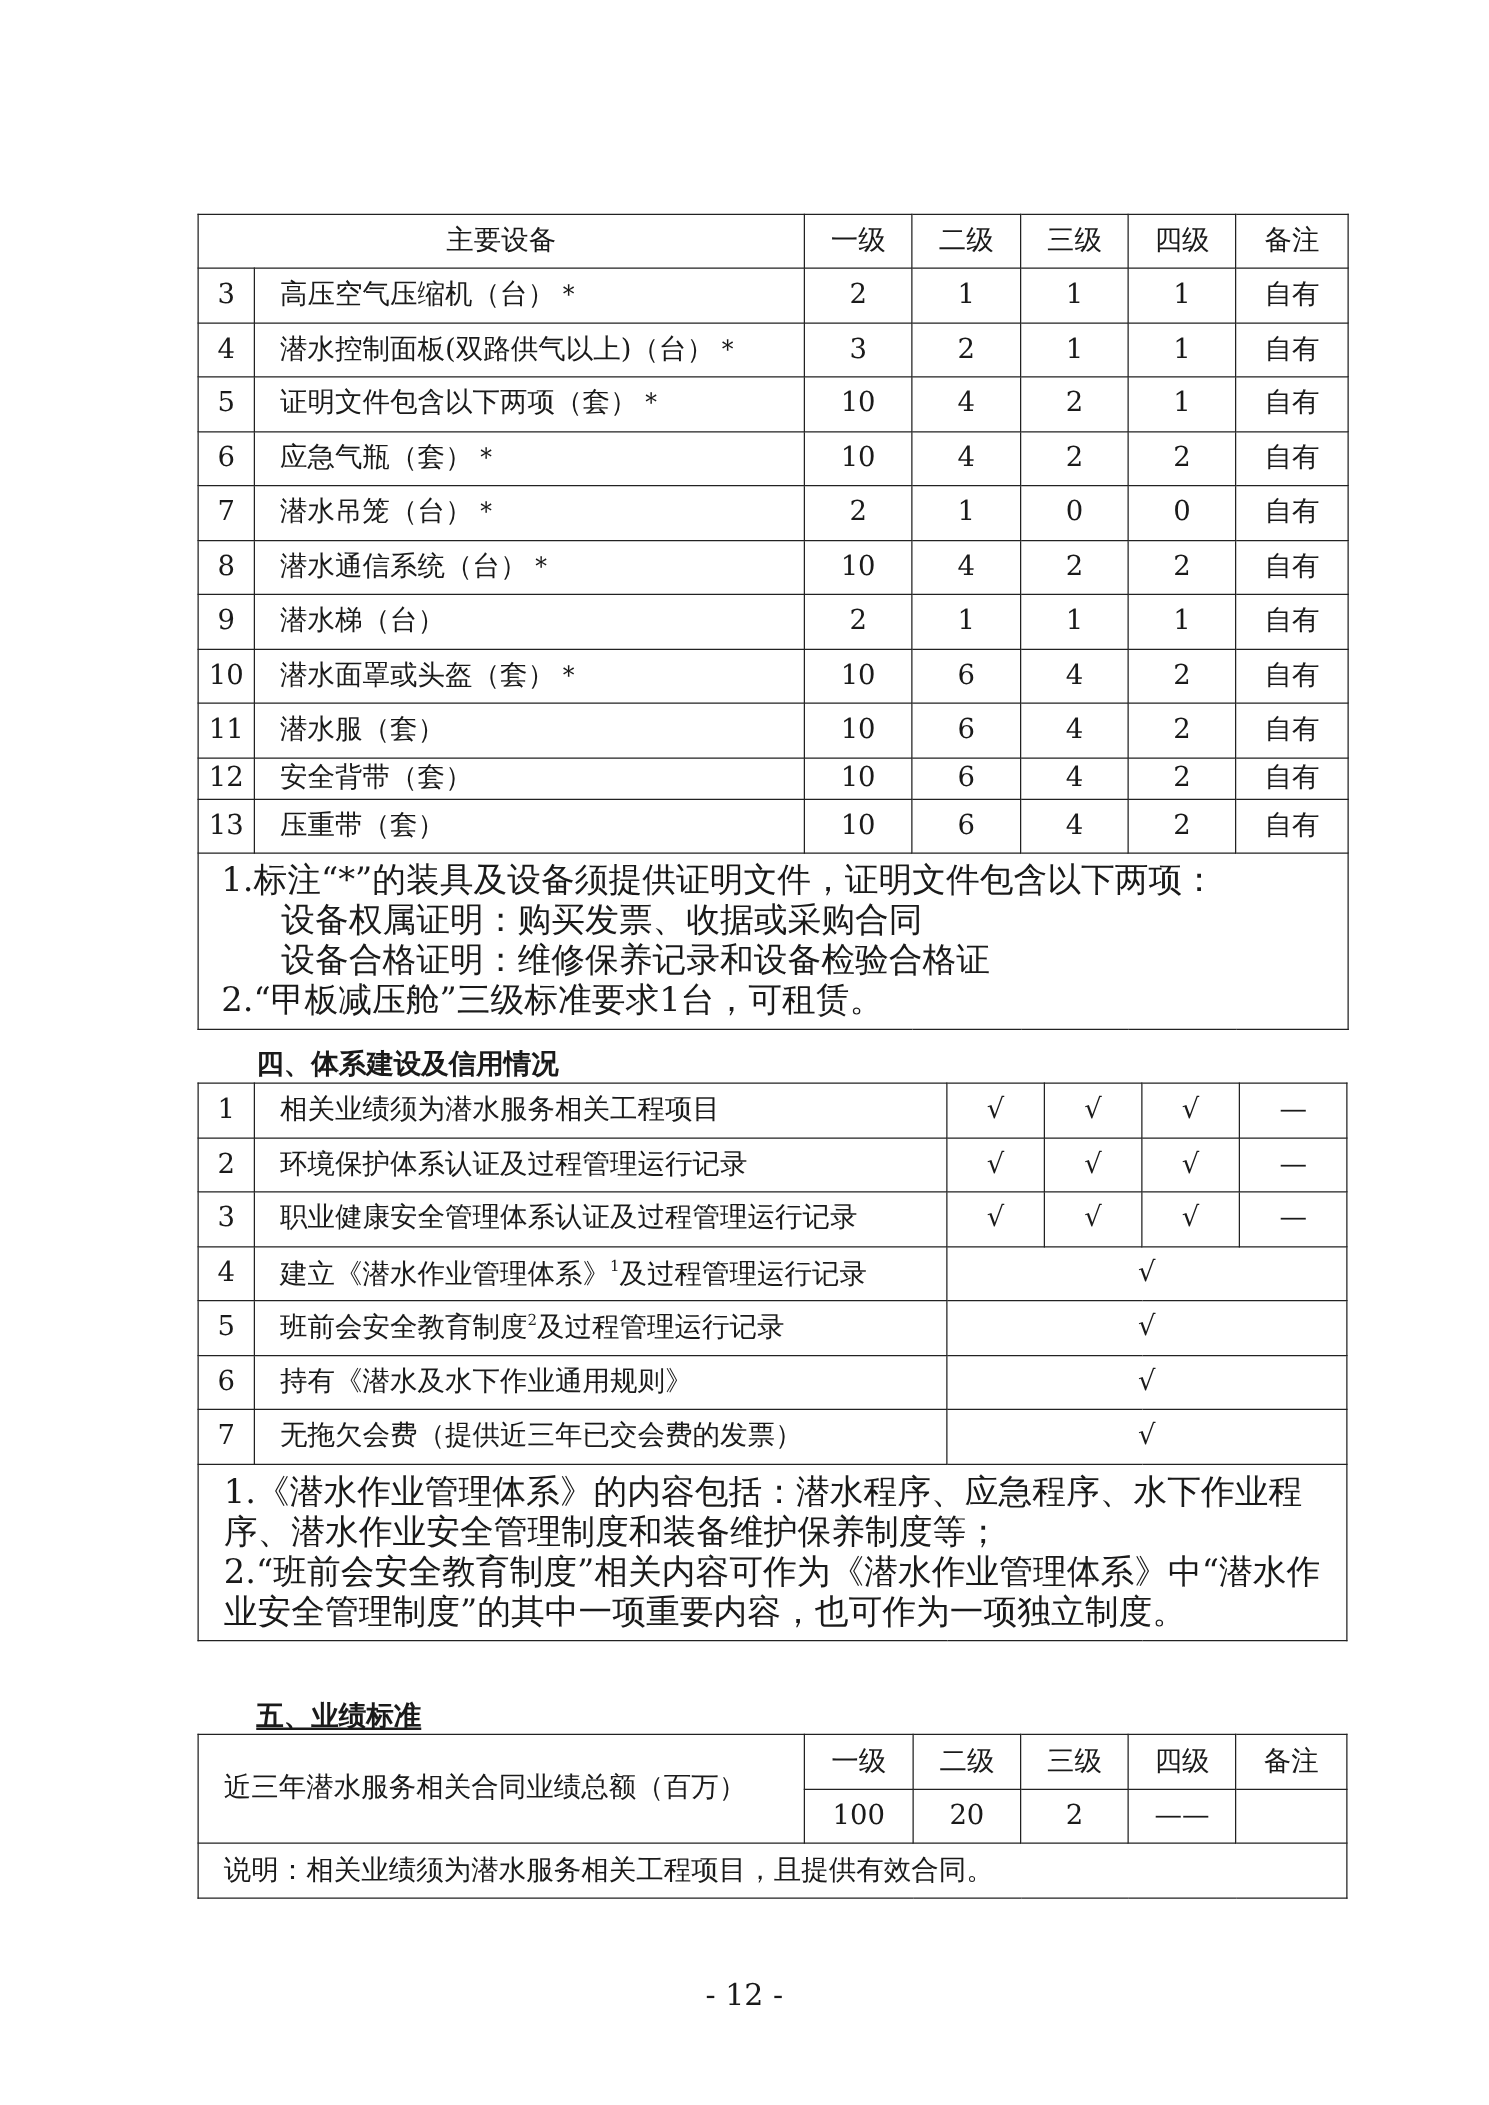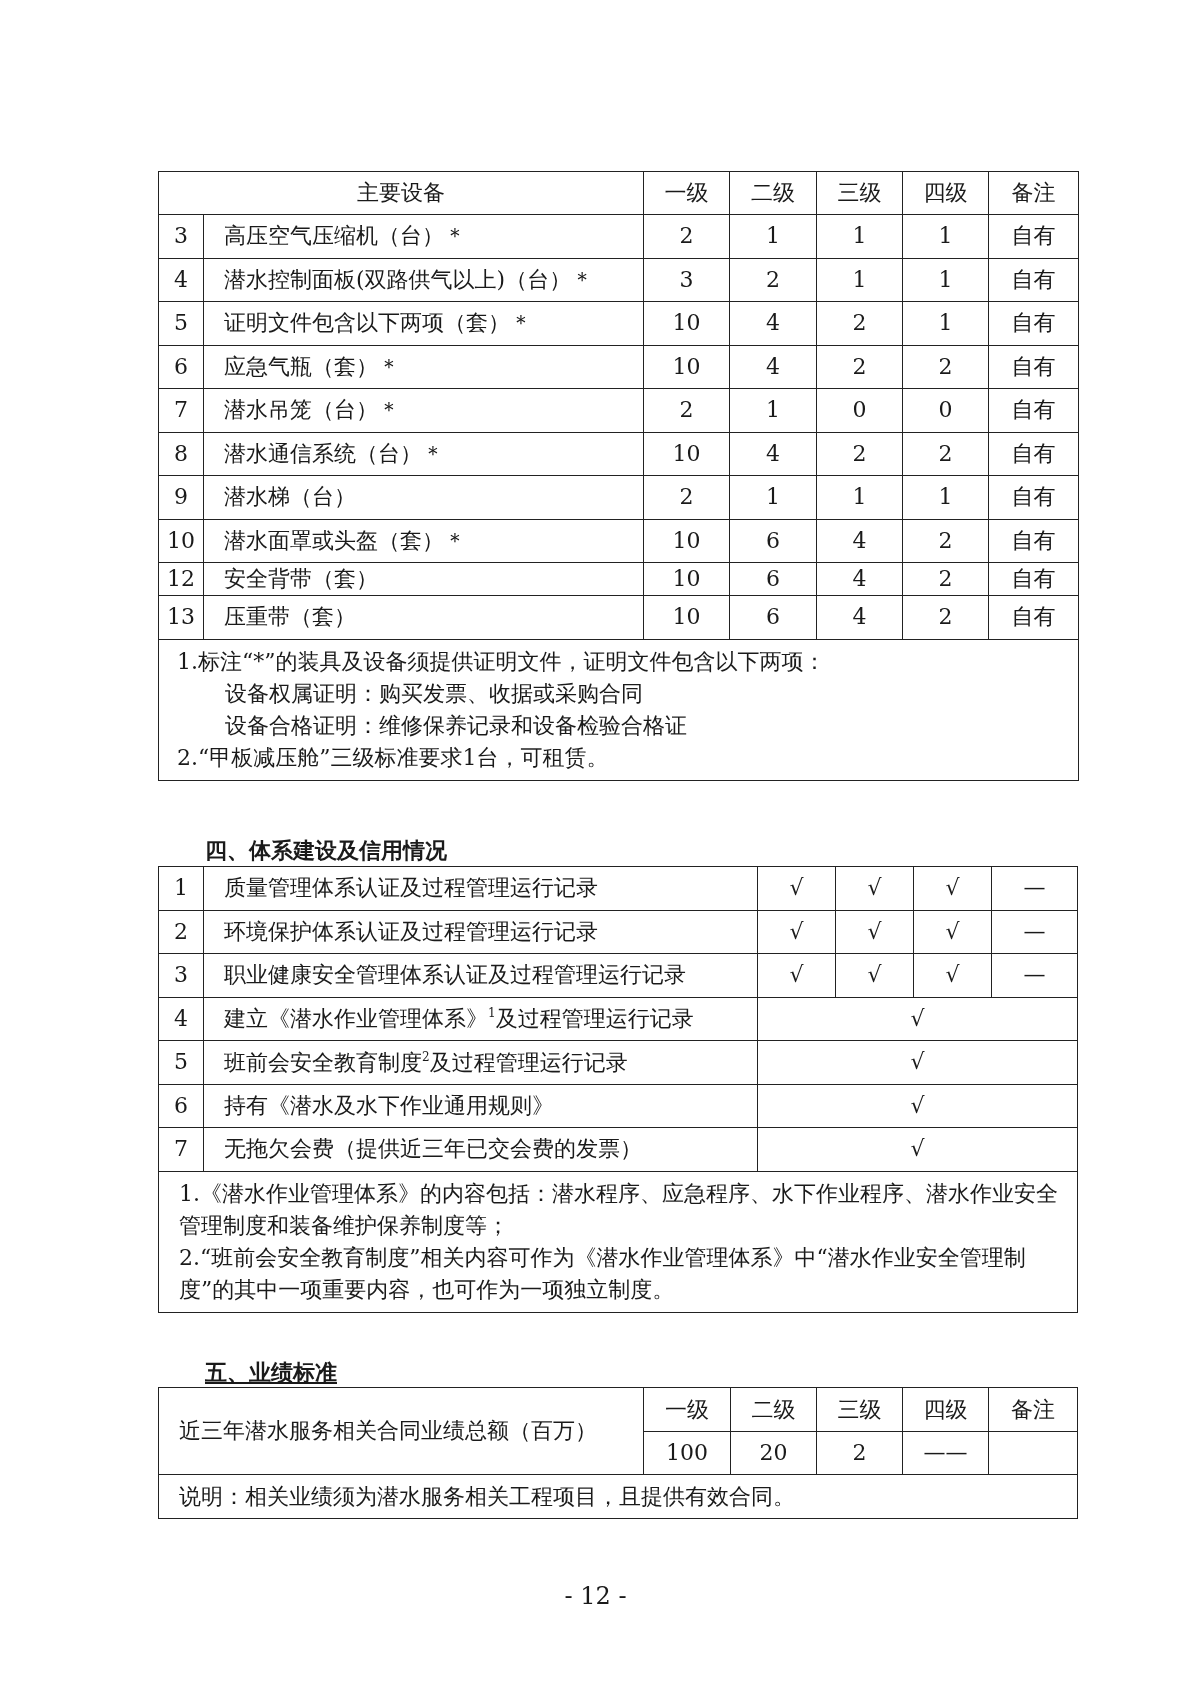--- a/index.html
+++ b/index.html
@@ -2,21 +2,21 @@
 <html><head>
 <meta charset="utf-8">
 <style>
   html, body { margin: 0; padding: 0; background: #ffffff; }
   body { width: 1191px; height: 1684px; position: relative; overflow: hidden;
          font-family: "DejaVu Serif", "Liberation Serif", serif; color: #1a1a1a; }
   table { border-collapse: collapse; position: absolute; table-layout: fixed; }
   td { border: 1.3px solid #222; font-size: 22px; text-align: center; vertical-align: middle;
        padding: 0; line-height: 1; white-space: nowrap; overflow: hidden; }
   td.left { text-align: left; padding-left: 20px; }
-  .note-cell { text-align: left; padding: 6px 12px 6px 18px; white-space: normal; line-height: 32px; font-size: 22px; }
+  .note-cell { text-align: left; padding: 6px 12px 6px 18px; white-space: normal; line-height: 32px; font-size: 27px; }
   .note-line { display: block; }
   .indent { padding-left: 48px; }
   .section-title { position: absolute; font-size: 22px; font-weight: bold; left: 205px; }
   .page-number { position: absolute; left: 0; width: 1191px; text-align: center; top: 1582px; font-size: 24px; }
   sup { font-size: 12px; vertical-align: 9px; }
 </style>
 </head>
 <body>
 
 <table style="left:158px; top:171px; width:920px;">
@@ -103,20 +103,29 @@
   </tr>
   <tr style="height:43.5px">
     <td>10</td>
     <td class="left">潜水面罩或头盔（套）＊</td>
     <td>10</td>
     <td>6</td>
     <td>4</td>
     <td>2</td>
     <td>自有</td>
   </tr>
+  <tr style="height:43.5px">
+    <td>11</td>
+    <td class="left">潜水服（套）</td>
+    <td>10</td>
+    <td>6</td>
+    <td>4</td>
+    <td>2</td>
+    <td>自有</td>
+  </tr>
   <tr style="height:33px">
     <td>12</td>
     <td class="left">安全背带（套）</td>
     <td>10</td>
     <td>6</td>
     <td>4</td>
     <td>2</td>
     <td>自有</td>
   </tr>
   <tr style="height:43.5px">
@@ -146,21 +155,21 @@
     <col style="width:45px">
       <col style="width:554px">
       <col style="width:78px">
       <col style="width:78px">
       <col style="width:78px">
       <col style="width:86px">
   </colgroup>
   <tbody>
   <tr style="height:43.5px">
     <td>1</td>
-    <td class="left">质量管理体系认证及过程管理运行记录</td>
+    <td class="left">相关业绩须为潜水服务相关工程项目</td>
     <td>√</td>
     <td>√</td>
     <td>√</td>
     <td>—</td>
   </tr>
   <tr style="height:43.5px">
     <td>2</td>
     <td class="left">环境保护体系认证及过程管理运行记录</td>
     <td>√</td>
     <td>√</td>

